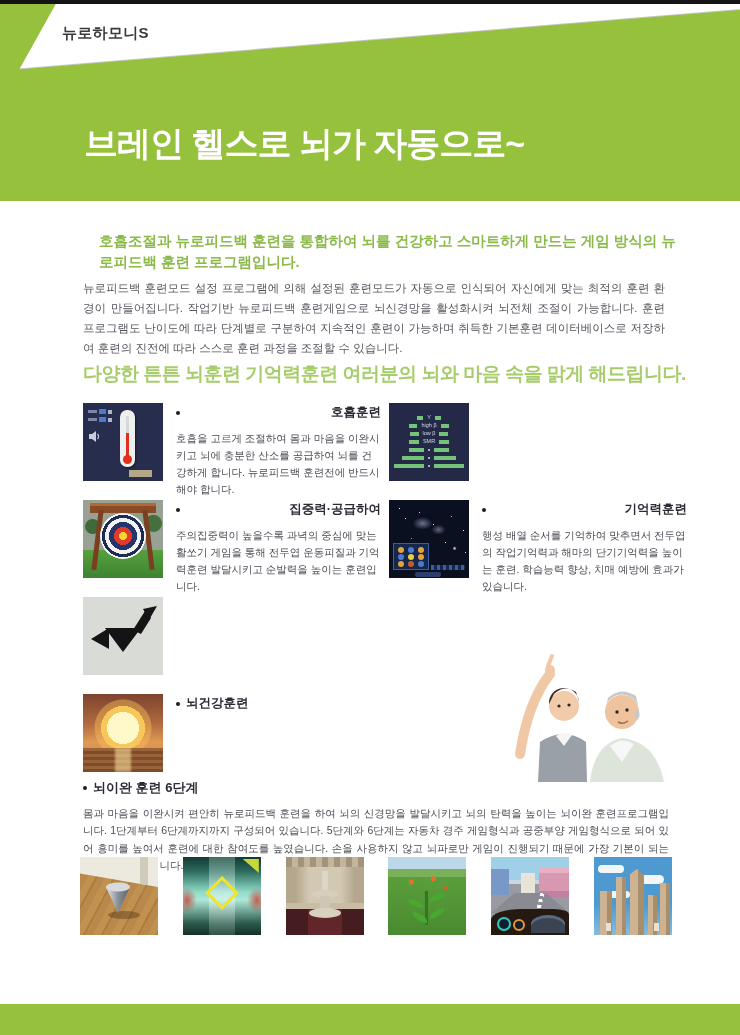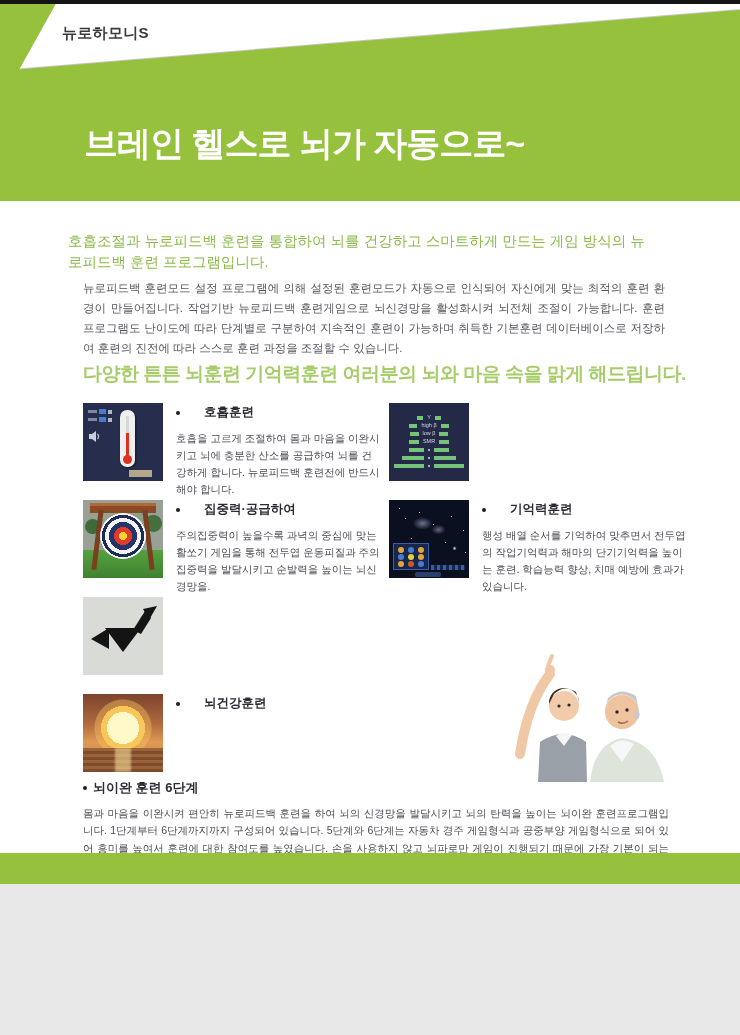--- a/index.html
+++ b/index.html
@@ -1,48 +1,48 @@
 <!DOCTYPE html>
 <html><head>
 <meta charset="utf-8">
 <style>
   * { margin:0; padding:0; box-sizing:border-box; }
   html,body { background:#e8e8e8; }
   body { font-family:"Liberation Sans","DejaVu Sans",sans-serif; }
-  .page { position:relative; width:740px; height:884px; background:#ffffff; margin:0 auto; overflow:hidden; }
+  .page { position:relative; width:740px; height:1035px; background:#ffffff; margin:0 auto; overflow:hidden; }
 
   
   .topbar { position:absolute; top:0; left:0; width:740px; height:4px; background:#141414; z-index:6; }
   .hero { position:absolute; top:0; left:0; width:740px; height:201px; }
   .hero-shadow { position:absolute; inset:0; background:rgba(90,90,90,.35);
     clip-path:polygon(0 70px,740px 9px,740px 13px,0 74px); filter:blur(1px); }
   .hero-green { position:absolute; inset:0; background:#96c13d;
     clip-path:polygon(0 71px,740px 10px,740px 201px,0 201px); }
   .hero-triangle { position:absolute; top:0; left:0; width:58px; height:104px; background:#96c13d;
     clip-path:polygon(0 0,100% 0,0 100%); }
   .brand { position:absolute; left:62px; top:24px; font-size:15px; font-weight:bold; color:#3a3a3a; letter-spacing:.3px; z-index:7; }
   .hero-title { position:absolute; left:84px; top:121px; font-size:34px; font-weight:bold; color:#ffffff; letter-spacing:-1px; z-index:7; }
 
   
-  .lead { position:absolute; left:68px; top:231px; width:585px; font-size:14.5px; font-weight:normal;
+  .lead { position:absolute; left:99px; top:231px; width:585px; font-size:14.5px; font-weight:bold;
     line-height:1.48; color:#8bba4a; }
   .intro-body { position:absolute; left:83px; top:278px; width:582px; font-size:11.5px;
     line-height:1.74; color:#55555d; text-align:justify; }
   .section-heading { position:absolute; left:83px; top:361px; font-size:19px; font-weight:bold;
     color:#a7cd6a; letter-spacing:-0.5px; }
 
   
   .grid { position:absolute; left:83px; top:403px; width:595px; display:flex; }
   .col { display:flex; flex-direction:column; }
   .col-left { width:306px; }
   .col-right { width:289px; }
   .program-item { display:flex; height:78px; margin-bottom:19px; }
   .thumb { width:80px; height:78px; flex:none; position:relative; overflow:hidden; }
   .pi-text { margin-left:13px; padding-top:1px; }
-  .pi-title { display:flex; align-items:baseline; gap:24px; font-size:12.5px; font-weight:bold; color:#2b2b36; }
+  .pi-title { display:flex; align-items:baseline; gap:6px; font-size:12.5px; font-weight:bold; color:#2b2b36;justify-content:space-between; }
   .dot { width:4px; height:4px; border-radius:50%; background:#1e1e1e; flex:none; align-self:center; }
   .pi-desc { margin-top:9px; font-size:10.5px; line-height:1.62; color:#4b4b55; width:205px; }
 
   
   .t-breath { background:#272e4d; }
   .hud-row { position:absolute; display:flex; gap:2px; align-items:center; }
   .hud-bar { width:9px; height:3px; background:#7d87a5; }
   .hud-chip { width:7px; height:5px; background:#4a7bd0; }
   .hud-letter { width:4px; height:4px; background:#aeb6cc; }
   .therm { position:absolute; left:37px; top:7px; width:15px; height:57px; background:#efefef;
@@ -261,21 +261,21 @@
           <div class="beam"></div>
           <div class="leg-l"></div>
           <div class="leg-r"></div>
           <div class="board"></div>
         </div>
         <div class="pi-text">
           <div class="pi-title">
               <span class="dot"></span>
               <span>집중력·공급하여</span>
             </div>
-          <p class="pi-desc">주의집중력이 높을수록 과녁의 중심에 맞는 활쏘기 게임을 통해 전두엽 운동피질과 주의집중력을 발달시키고 순발력을 높이는 뇌신경망을.</p>
+          <p class="pi-desc">주의집중력이 높을수록 과녁의 중심에 맞는 활쏘기 게임을 통해 전두엽 운동피질과 기억력훈련 발달시키고 순발력을 높이는 훈련입니다.</p>
         </div>
       </div>
 
       <div class="program-item">
         <div class="thumb t-tangram">
           <svg width="80" height="78" viewBox="0 0 80 78">
             <polygon points="8,42 26,31 26,52" fill="#141414"></polygon>
             <polygon points="22,31 58,31 40,55" fill="#141414"></polygon>
             <polygon points="50,33 62,14 68,21 58,37" fill="#141414"></polygon>
             <polygon points="60,12 74,9 66,23" fill="#141414"></polygon>

